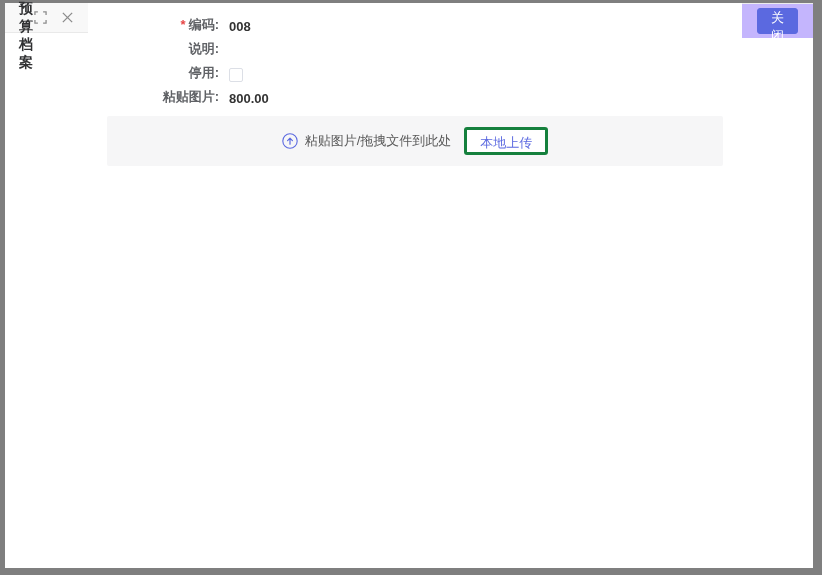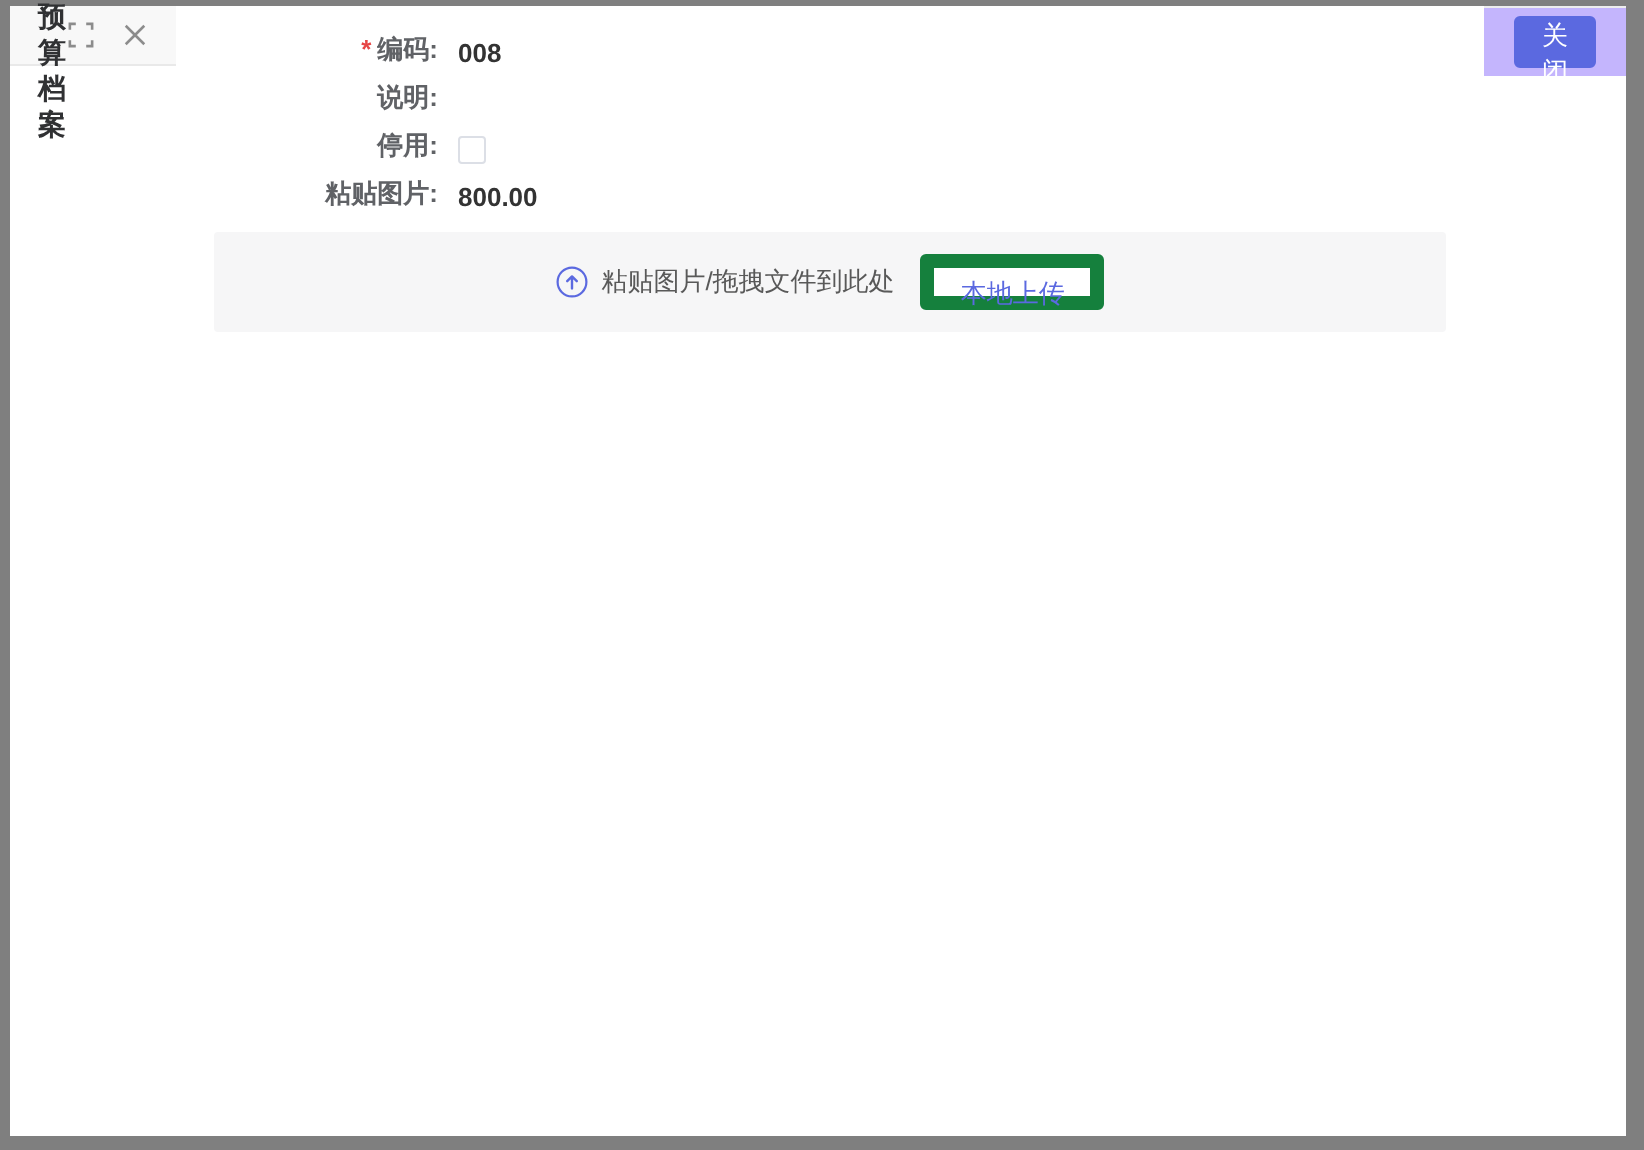--- a/index.html
+++ b/index.html
@@ -105,21 +105,21 @@
     align-items: center;
     justify-content: center;
   }
   .upload-icon { display: inline-flex; margin-right: 7px; }
   .upload-hint { color: #595959; }
   .upload-btn {
     margin-left: 13px;
     height: 28px;
     padding: 0 13px;
     background: #fff;
-    border: 7px solid #15803d;
+    border: 3px solid #15803d;
     border-radius: 3px;
     color: var(--accent, #5b69e0);
     font-size: 13px;
     font-family: inherit;
     cursor: pointer;
     line-height: 26px;
   }
   
   .dlg-footer {
     flex: 0 0 35px;

